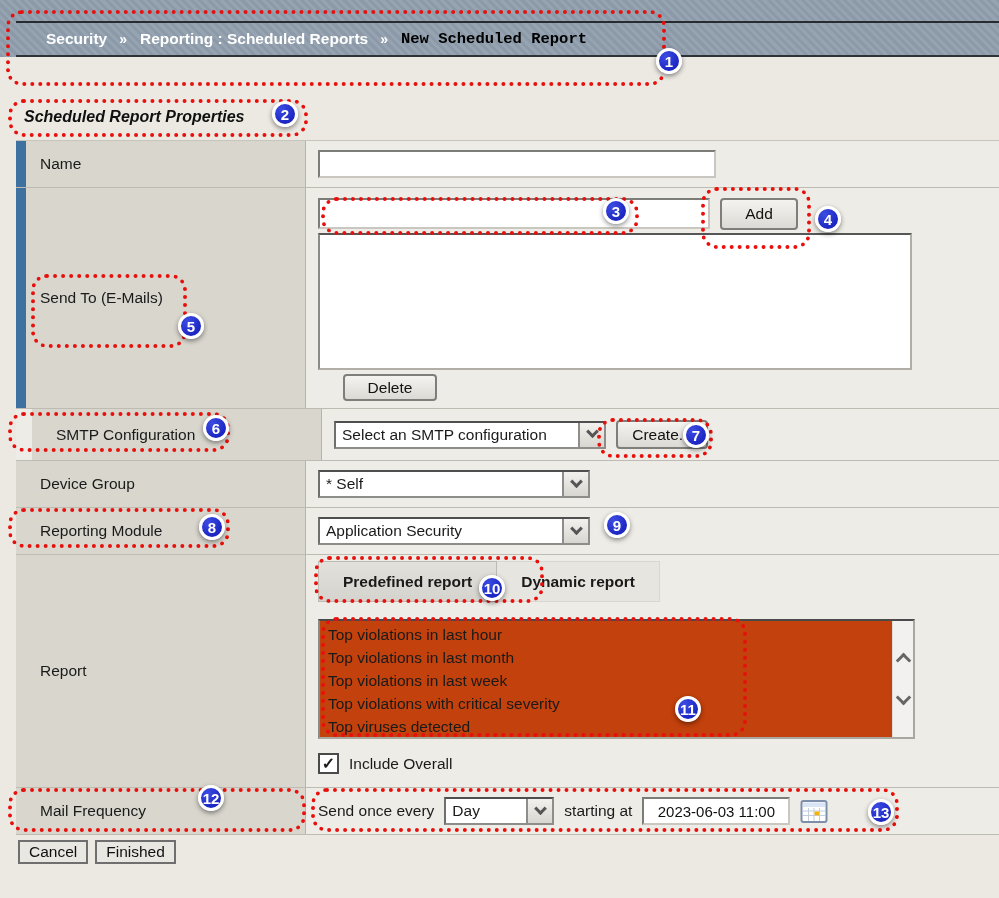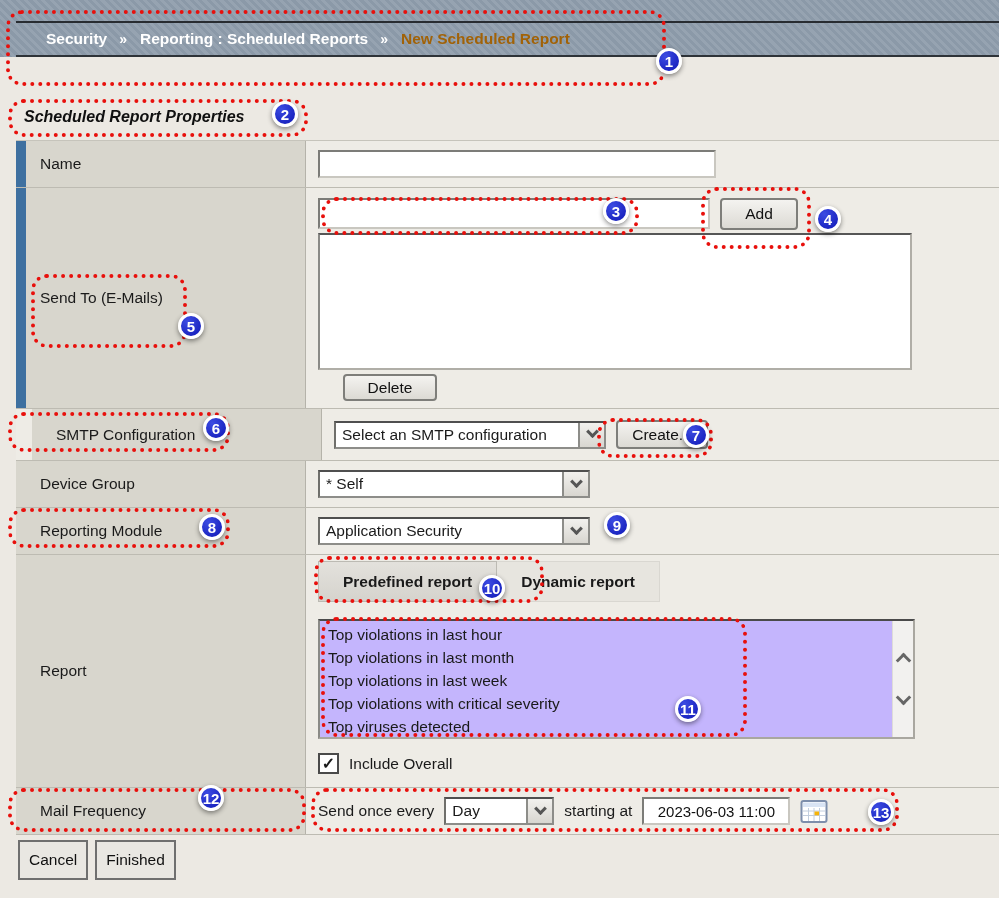--- a/index.html
+++ b/index.html
@@ -15,21 +15,21 @@
     background:repeating-linear-gradient(45deg,#8b99a8 0 3px,#96a3b1 3px 6px);
   }
   .crumb-bar {
     position:absolute; top:21px; left:16px; right:0; height:36px;
     background:repeating-linear-gradient(45deg,#4a535d 0 3px,#4f58​62 3px 6px), #4c555f;
     border-top:2px solid #282c31; border-bottom:2px solid #2e3338;
     display:flex; align-items:center; gap:12px; padding-left:30px;
     color:#fff; font-weight:bold; font-size:15.5px;
   }
   .crumb-sep { font-size:14px; letter-spacing:1px; }
-  .crumb-current { color:#a16207; }
+  .crumb-current { color:#000000;font-family:Liberation Mono, monospace; }
 
   .page-heading { position:absolute; top:108px; left:24px; font-size:16px; font-weight:bold; color:#101010;font-style:italic; }
 
   
   .form-table { position:absolute; top:140px; left:16px; width:983px; border-top:1px solid #c6c4bb; background:#eeece6; }
   .frow { display:flex; border-bottom:1px solid #bdbbb2; }
   .strip { width:10px; flex:none; background:#d8d6cd; }
   .frow.required .strip { background:#3e70a0; }
   .label-cell {
     width:280px; flex:none; background:#d8d6cd; font-size:15.5px;
@@ -73,36 +73,36 @@
   .chev-u { width:11px; height:11px; border-right:3px solid #666; border-bottom:3px solid #666; transform:rotate(-135deg); }
   .chev-dn { width:11px; height:11px; border-right:3px solid #666; border-bottom:3px solid #666; transform:rotate(45deg); }
 
   
   .report-wrap { padding:6px 0 0 12px; }
   .tabs { display:flex; }
   .tab { height:41px; padding:4px 24px; display:flex; align-items:center; font-weight:bold; font-size:15.5px; cursor:pointer; }
   .tab.active { background:linear-gradient(#e3e1dc,#d5d3cd); border:1px solid #bcbab3; }
   .tab.inactive { background:#e7e5df; border:1px solid #d9d7d1; border-left:none; }
   .report-list {
-    margin-top:17px; width:597px; height:120px; background:#c4b5fd; position:relative;
+    margin-top:17px; width:597px; height:120px; background:#c2410c; position:relative;
     border:2px solid; border-color:#4a4a4a #a9a7a0 #a9a7a0 #8a8a86; font-size:15.5px; overflow:hidden;
   }
   .report-list .opts { padding:2px 30px 0 8px; line-height:23px; }
   .vscroll {
     position:absolute; right:0; top:0; bottom:0; width:21px; background:#f2f1ef; border-left:1px solid #dedcd8;
     display:flex; flex-direction:column; align-items:center; justify-content:center; gap:26px; cursor:pointer;
   }
   .cbx-line { margin-top:14px; display:flex; align-items:center; gap:10px; font-size:15.5px; }
   .cbx { width:21px; height:21px; background:#fff; border:2px solid #4a4a4a; display:flex; align-items:center; justify-content:center; font-weight:bold; font-size:16px; cursor:pointer; }
 
   .mail-text { font-size:15.5px; }
 
   
   .footer { position:absolute; top:840px; left:18px; display:flex; gap:7px; }
-  .fbtn { height:40px; padding:0 9px; background:#e9e7e2; border:2px solid #6f6f6f; font-size:15.5px; display:flex; align-items:center; cursor:pointer; color:#111; }
+  .fbtn { height:24px; padding:0 9px; background:#e9e7e2; border:2px solid #6f6f6f; font-size:15.5px; display:flex; align-items:center; cursor:pointer; color:#111; }
 
   
   .overlay { position:absolute; inset:0; pointer-events:none; z-index:20; }
   .ann { position:absolute; border:4px dotted #e8100c; border-radius:16px; }
   .abadge {
     position:absolute; width:26px; height:26px; border:3px solid #fff; border-radius:50%;
     background:radial-gradient(circle at 32% 26%, #3c4ce2, #0f17b6);
     color:#fff; font-weight:bold; font-size:15px; display:flex; align-items:center; justify-content:center;
     box-shadow:0 2px 5px rgba(0,0,0,.45); font-family:"Liberation Sans",sans-serif;
   }

